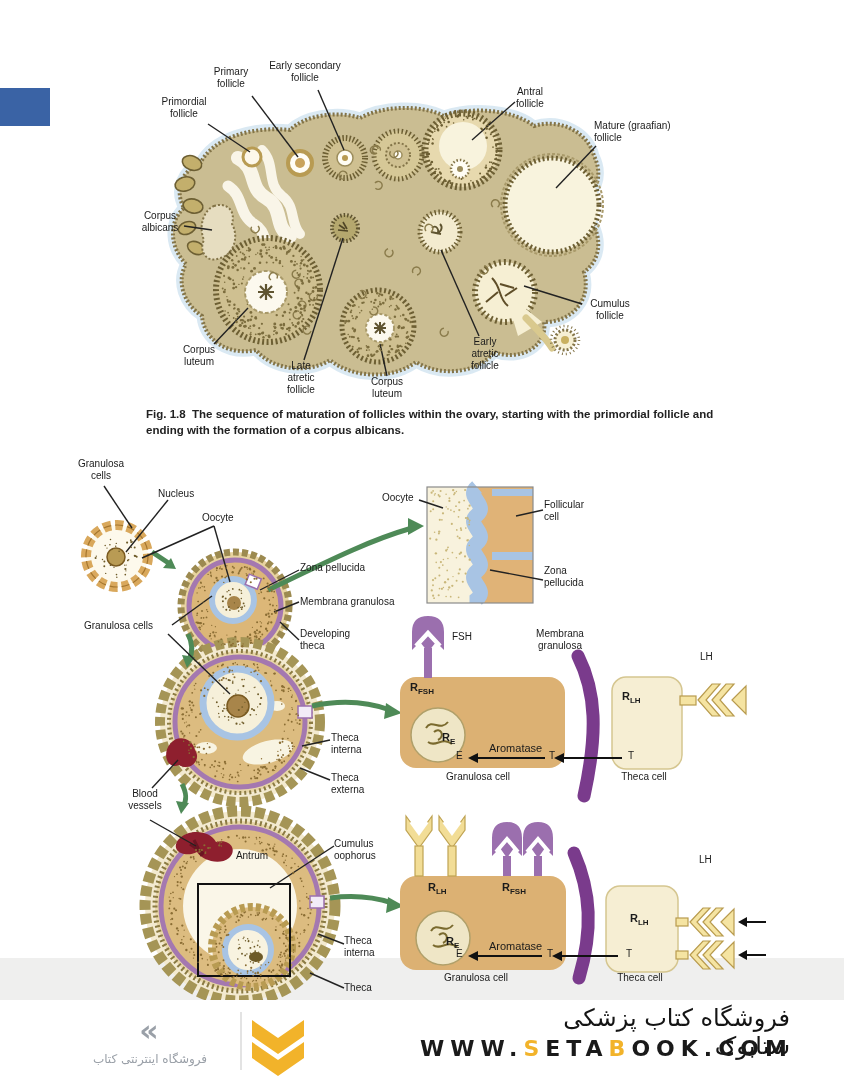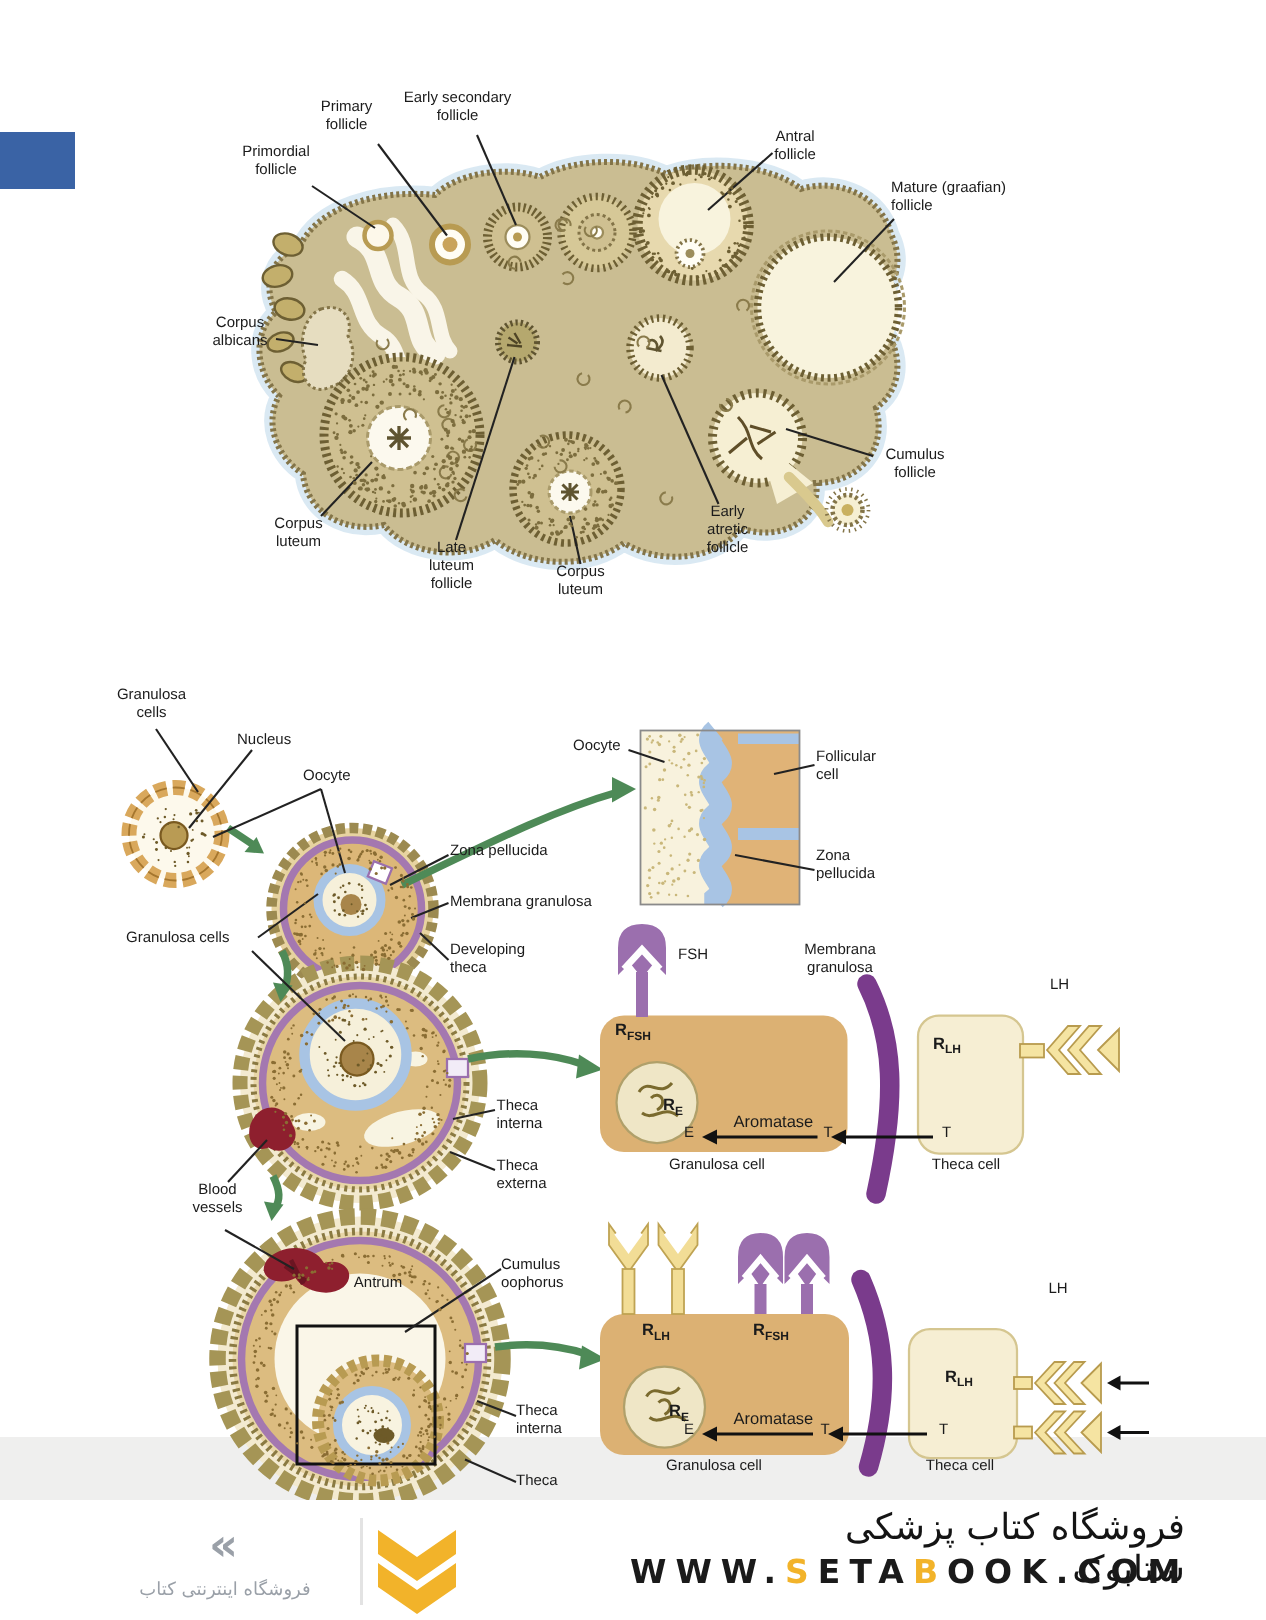--- a/index.html
+++ b/index.html
@@ -1629,29 +1629,30 @@
 follicle</div>
   <div class="lbl" style="left:594px;top:120px;width:95px">Mature (graafian)
 follicle</div>
   <div class="lbl c" style="left:148px;top:96px;width:72px">Primordial
 follicle</div>
   <div class="lbl c" style="left:134px;top:210px;width:52px">Corpus
 albicans</div>
   <div class="lbl c" style="left:170px;top:344px;width:58px">Corpus
 luteum</div>
   <div class="lbl c" style="left:272px;top:360px;width:58px">Late
-luteum
+atretic
 follicle</div>
   <div class="lbl c" style="left:358px;top:376px;width:58px">Corpus
 luteum</div>
   <div class="lbl c" style="left:456px;top:336px;width:58px">Early
 atretic
 follicle</div>
   <div class="lbl c" style="left:578px;top:298px;width:64px">Cumulus
 follicle</div>
+  <div class="caption">Fig. 1.8  The sequence of maturation of follicles within the ovary, starting with the primordial follicle and ending with the formation of a corpus albicans.</div>
 
   <div class="lbl c" style="left:64px;top:458px;width:74px">Granulosa
 cells</div>
   <div class="lbl" style="left:158px;top:488px;width:56px">Nucleus</div>
   <div class="lbl" style="left:202px;top:512px;width:48px">Oocyte</div>
   <div class="lbl" style="left:300px;top:562px;width:95px">Zona pellucida</div>
   <div class="lbl" style="left:300px;top:596px;width:135px">Membrana granulosa</div>
   <div class="lbl" style="left:84px;top:620px;width:90px">Granulosa cells</div>
   <div class="lbl" style="left:300px;top:628px;width:78px">Developing
 theca</div>

